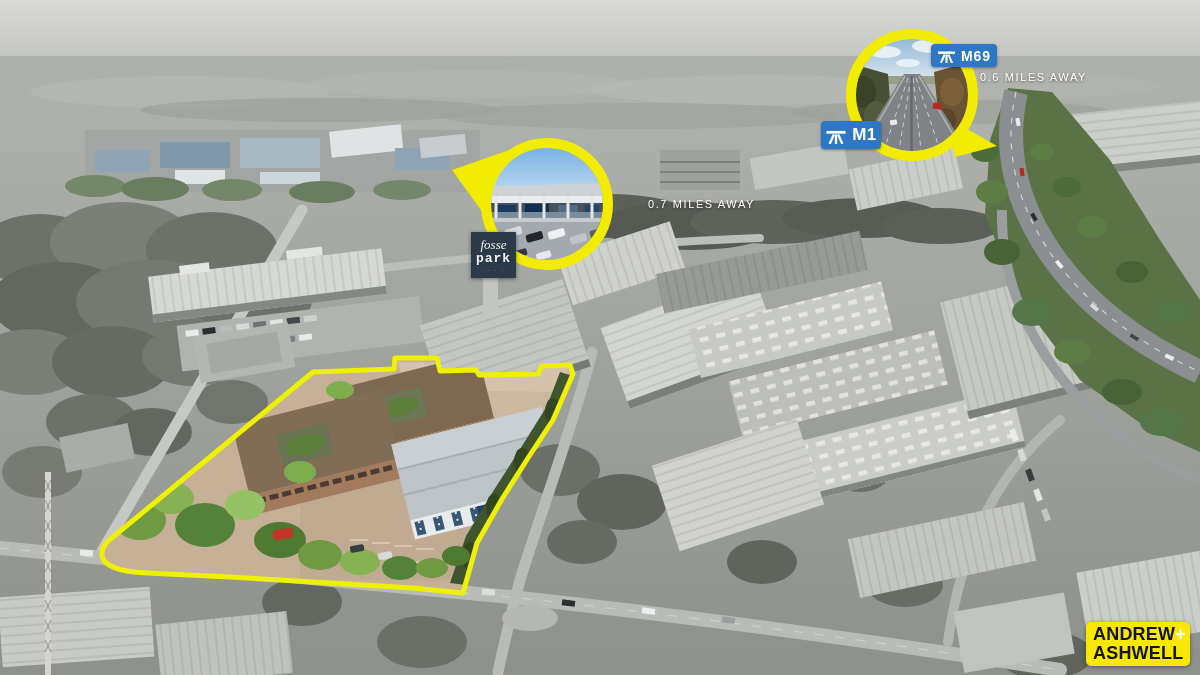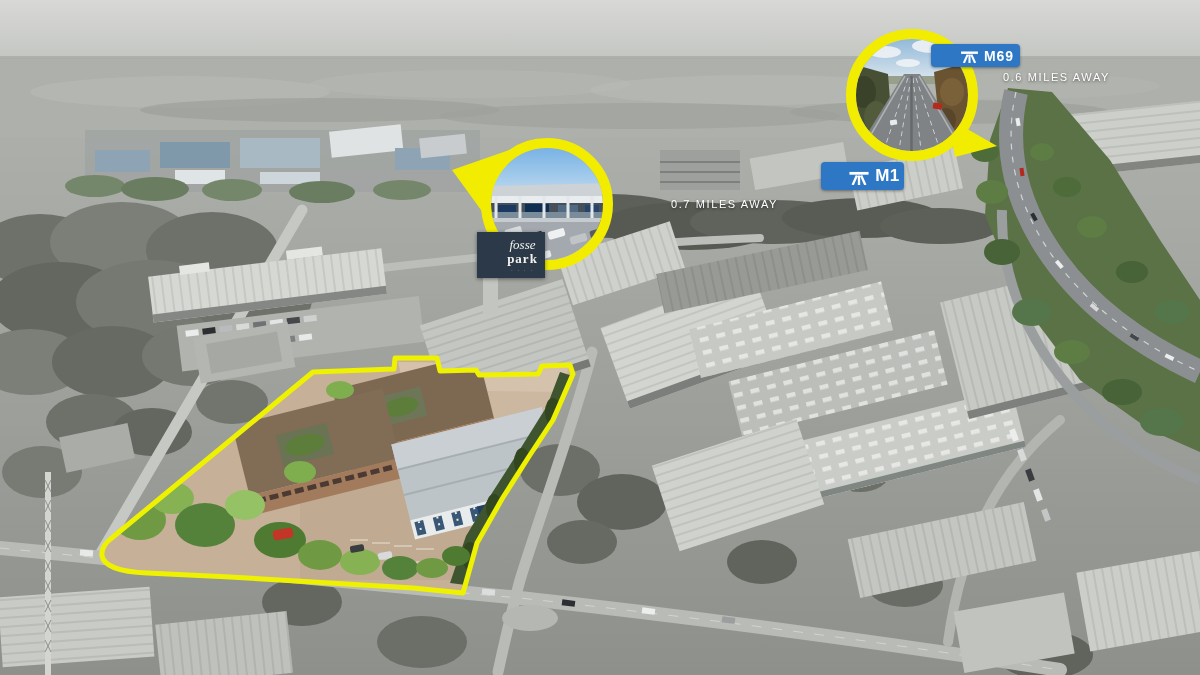--- a/index.html
+++ b/index.html
@@ -1,32 +1,32 @@
 <!DOCTYPE html>
 <html><head>
 <meta charset="utf-8">
 <style>
   html,body{margin:0;padding:0;background:#222;}
   #stage{position:relative;width:1200px;height:675px;overflow:hidden;
          font-family:"Liberation Sans",sans-serif;background:#a7a9a5;}
   #scene{position:absolute;left:0;top:0;}
-  .ov{position:absolute;padding-left:23px;}
+  .ov{position:absolute;}
   .miles{color:#fff;font-weight:400;font-size:11px;letter-spacing:1.6px;
          text-shadow:0 1px 3px rgba(0,0,0,.55);white-space:nowrap;}
   .msign{display:flex;align-items:center;gap:5px;background:#2e77c5;
          border-radius:4px;box-shadow:0 1px 3px rgba(0,0,0,.4);
          color:#fff;font-weight:700;justify-content:center;}
   .msign svg{display:block;}
   #sign-m69{left:931px;top:44px;width:66px;height:23px;font-size:14px;letter-spacing:1px;}
-  #sign-m1{left:821px;top:121px;width:60px;height:28px;font-size:17px;letter-spacing:.5px;margin-top:41px;}
+  #sign-m1{left:821px;top:121px;width:60px;height:28px;font-size:17px;letter-spacing:.5px;}
   #fosse-badge{left:471px;top:232px;width:45px;height:46px;background:#2c3949;
      color:#f4f2ec;text-align:center;display:flex;flex-direction:column;
-     justify-content:center;line-height:1;box-shadow:0 1px 4px rgba(0,0,0,.45);margin-left:6px;}
+     justify-content:center;line-height:1;box-shadow:0 1px 4px rgba(0,0,0,.45);}
   #fosse-badge .l1{font-family:"Liberation Serif",serif;font-style:italic;font-size:13px;}
-  #fosse-badge .l2{font-family:Liberation Serif, serif;font-weight:700;font-size:13px;letter-spacing:1px;margin-top:1px;}
+  #fosse-badge .l2{font-family:Liberation Mono, monospace;font-weight:700;font-size:13px;letter-spacing:1px;margin-top:1px;}
   #fosse-badge .tg{font-size:4px;letter-spacing:2px;opacity:.75;margin-top:4px;}
   #aa-logo{left:1086px;top:622px;width:104px;height:44px;background:#f8e800;
      border-radius:5px;display:flex;flex-direction:column;justify-content:center;
      padding-left:7px;box-sizing:border-box;color:#141414;font-weight:700;
      font-size:18px;line-height:1.05;letter-spacing:.2px;box-shadow:0 1px 4px rgba(0,0,0,.4);}
   #aa-logo .plus{color:#ffffff;}
   .lbl06{left:980px;top:71px;}
   .lbl07{left:648px;top:198px;}
 </style>
 </head>
@@ -432,14 +432,18 @@
   </svg>
   <span>M1</span>
 </div>
 
 <div class="ov" id="fosse-badge">
   <div class="l1">fosse</div>
   <div class="l2">park</div>
   <div class="tg">· · · ·</div>
 </div>
 
-
+<div class="ov" id="aa-logo">
+  <div class="aa-line"><span>ANDREW</span><span class="plus">+</span></div>
+  <div class="aa-line">ASHWELL</div>
 </div>
 
+</div>
+
 </body></html>

